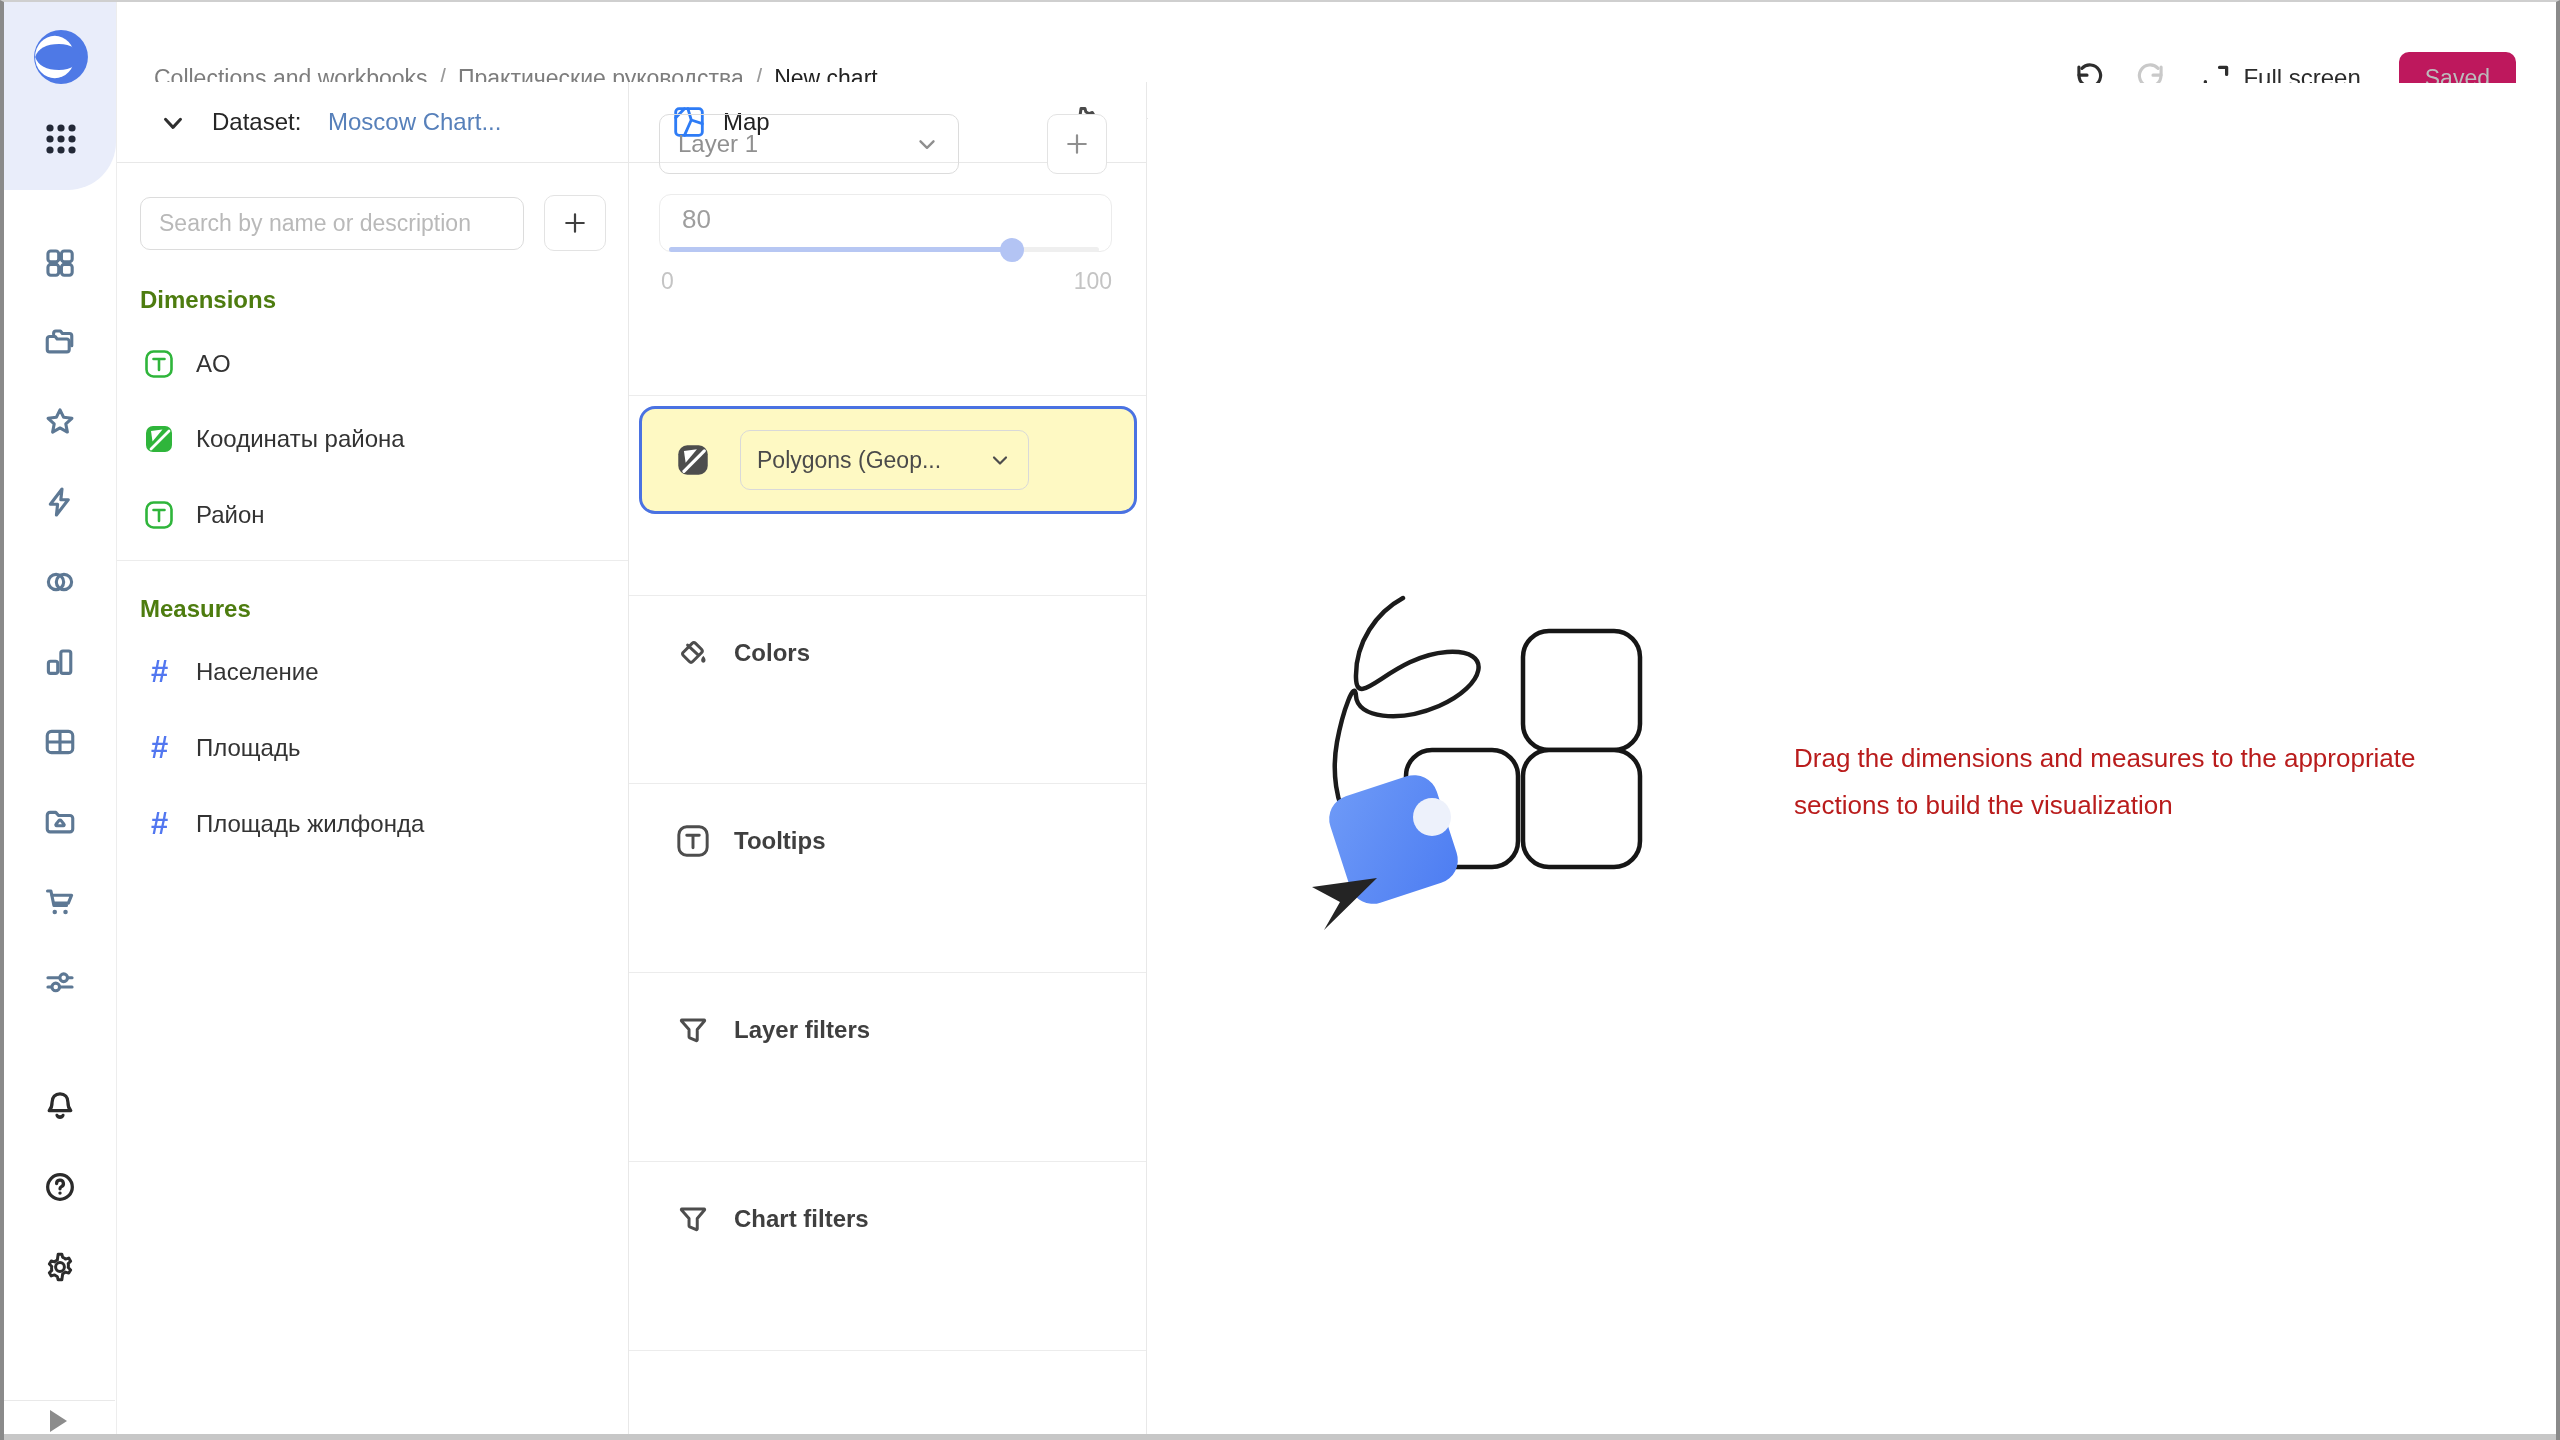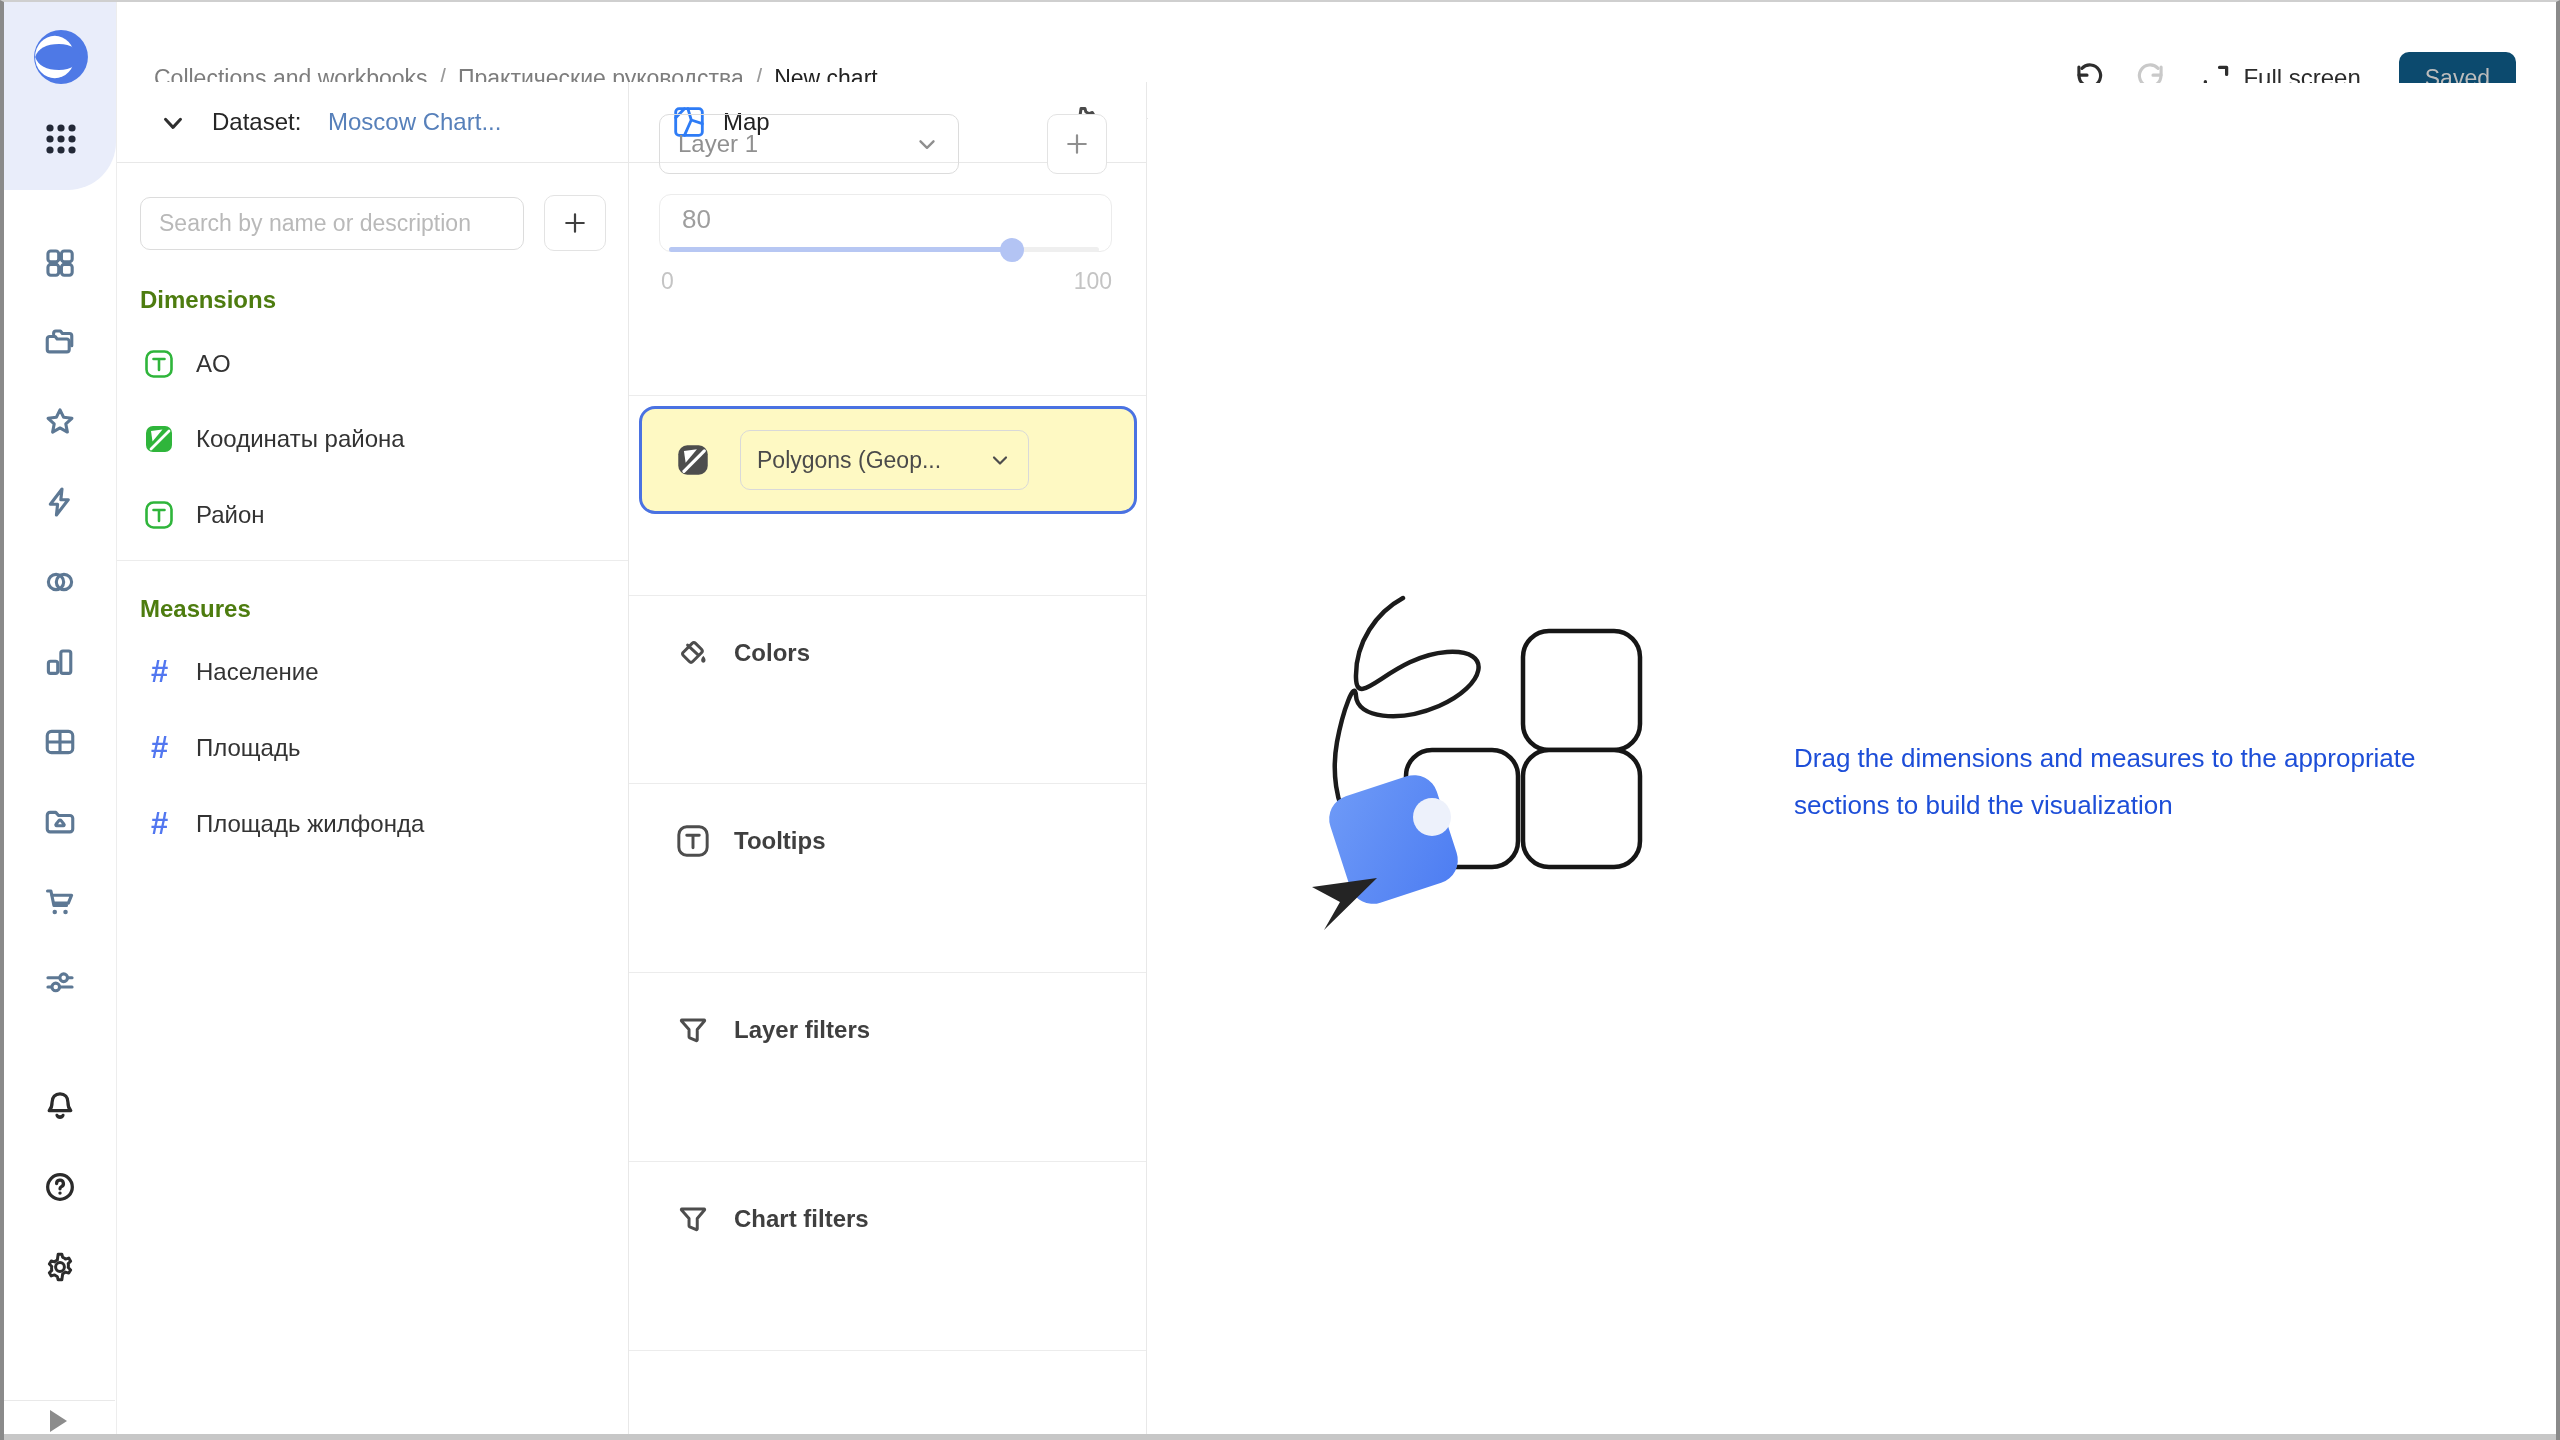--- a/index.html
+++ b/index.html
@@ -17,21 +17,21 @@
   
   #topbar{position:absolute;left:112px;top:0;right:0;height:80px;background:#fff;border-bottom:1px solid #e8e8e8;margin-top:36px;}
   #breadcrumb{position:absolute;left:38px;top:0;height:80px;display:flex;align-items:center;font-size:23px;color:#7d7d7d;white-space:nowrap;}
   #breadcrumb .sep{margin:0 12px;color:#9a9a9a;}
   #breadcrumb .crumb{cursor:pointer;}
   #breadcrumb .current{color:#222;}
   #tb-actions{position:absolute;right:40px;top:0;height:80px;display:flex;align-items:center;gap:26px;}
   .tb-icon{width:40px;height:40px;display:flex;align-items:center;justify-content:center;cursor:pointer;}
   #fullscreen-group{display:flex;align-items:center;gap:10px;cursor:pointer;}
   #fullscreen-label{font-size:24px;color:#2b2b2b;}
-  #saved-btn{margin-left:12px;background:#0c4a6e;color:#bcbcbc;font-size:23px;border:none;border-radius:10px;
+  #saved-btn{margin-left:12px;background:#be185d;color:#bcbcbc;font-size:23px;border:none;border-radius:10px;
              height:52px;padding:0 26px;cursor:default;}
   
   #dataset-panel{position:absolute;left:112px;top:80px;width:513px;bottom:0;background:#fff;border-right:1px solid #e8e8e8;box-sizing:border-box;}
   #ds-header{position:absolute;left:0;top:0;right:0;height:80px;border-bottom:1px solid #e8e8e8;}
   #ds-chevron{position:absolute;left:42px;top:26px;width:30px;height:30px;cursor:pointer;}
   #ds-label{position:absolute;left:96px;top:0;height:80px;display:flex;align-items:center;font-size:24px;color:#262626;}
   #ds-link{position:absolute;left:212px;top:0;height:80px;display:flex;align-items:center;font-size:24px;color:#5780ba;cursor:pointer;}
   #search-input{position:absolute;left:24px;top:115px;width:384px;height:53px;box-sizing:border-box;border:1px solid #dcdcdc;border-radius:10px;
                 padding:0 18px;font-size:23px;color:#333;outline:none;font-family:inherit;}
   #search-input::placeholder{color:#b9b9b9;}
@@ -64,21 +64,21 @@
   #geo-highlight{position:absolute;left:10px;top:324px;width:498px;height:108px;box-sizing:border-box;border:3px solid #4a72e2;border-radius:16px;background:#fef9c3;}
   #geo-icon{position:absolute;left:34px;top:34px;width:34px;height:34px;}
   #geo-select{position:absolute;left:98px;top:21px;width:289px;height:60px;box-sizing:border-box;border:1px solid #d9d9d9;border-radius:10px;
               display:flex;align-items:center;padding:0 16px;font-size:23px;color:#4a4a4a;cursor:pointer;}
   #geo-select .sel-txt{flex:1;white-space:nowrap;overflow:hidden;}
   .viz-row{position:absolute;left:0;width:100%;height:110px;display:flex;align-items:center;cursor:pointer;}
   .viz-row .v-ic{margin-left:47px;width:34px;height:34px;flex:0 0 34px;}
   .viz-row .v-label{margin-left:24px;font-size:24px;color:#3f3f3f;font-weight:bold;}
   
   #canvas{position:absolute;left:1144px;top:81px;right:0;bottom:0;background:#fff;}
-  #empty-text{position:absolute;left:646px;top:652px;font-size:26px;line-height:47px;color:#1d4ed8;}
+  #empty-text{position:absolute;left:646px;top:652px;font-size:26px;line-height:47px;color:#b91c1c;}
   #empty-text span{display:block;}
   #illustration{position:absolute;left:151px;top:507px;}
   
   #bottom-strip{position:absolute;left:0;right:0;bottom:0;height:6px;background:#c7c7c7;z-index:20;}
 </style>
 </head>
 <body>
 
 <div id="app">
 

